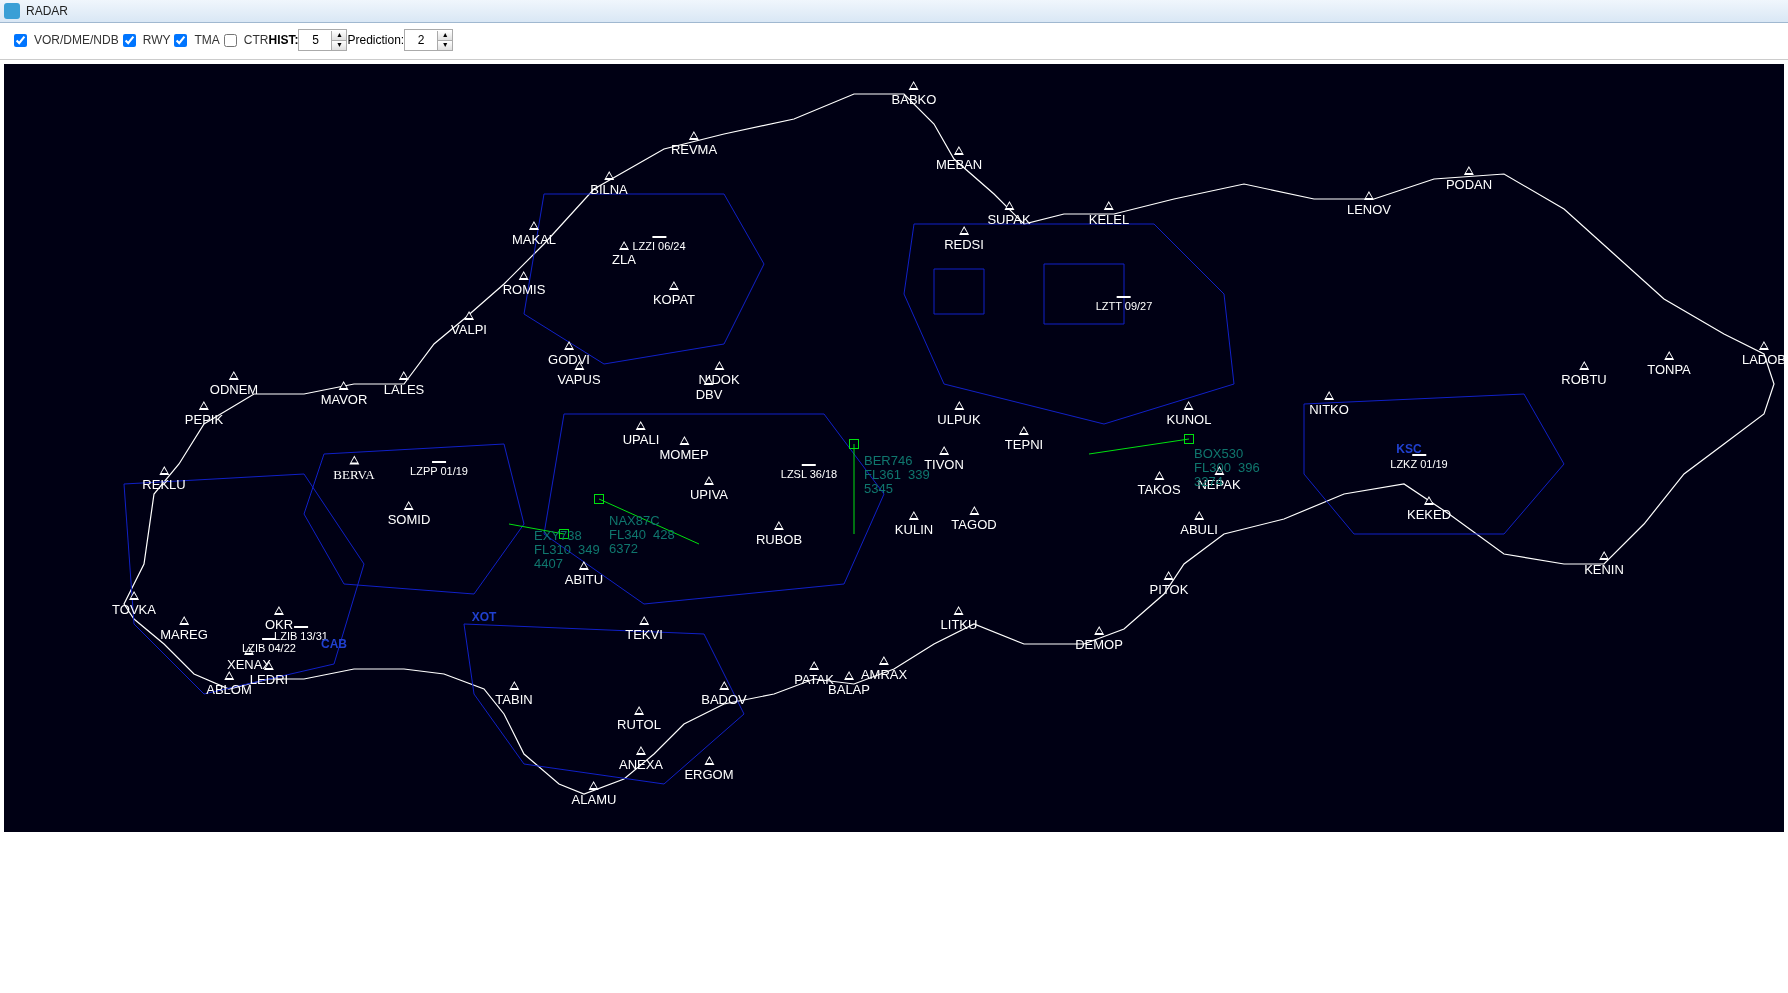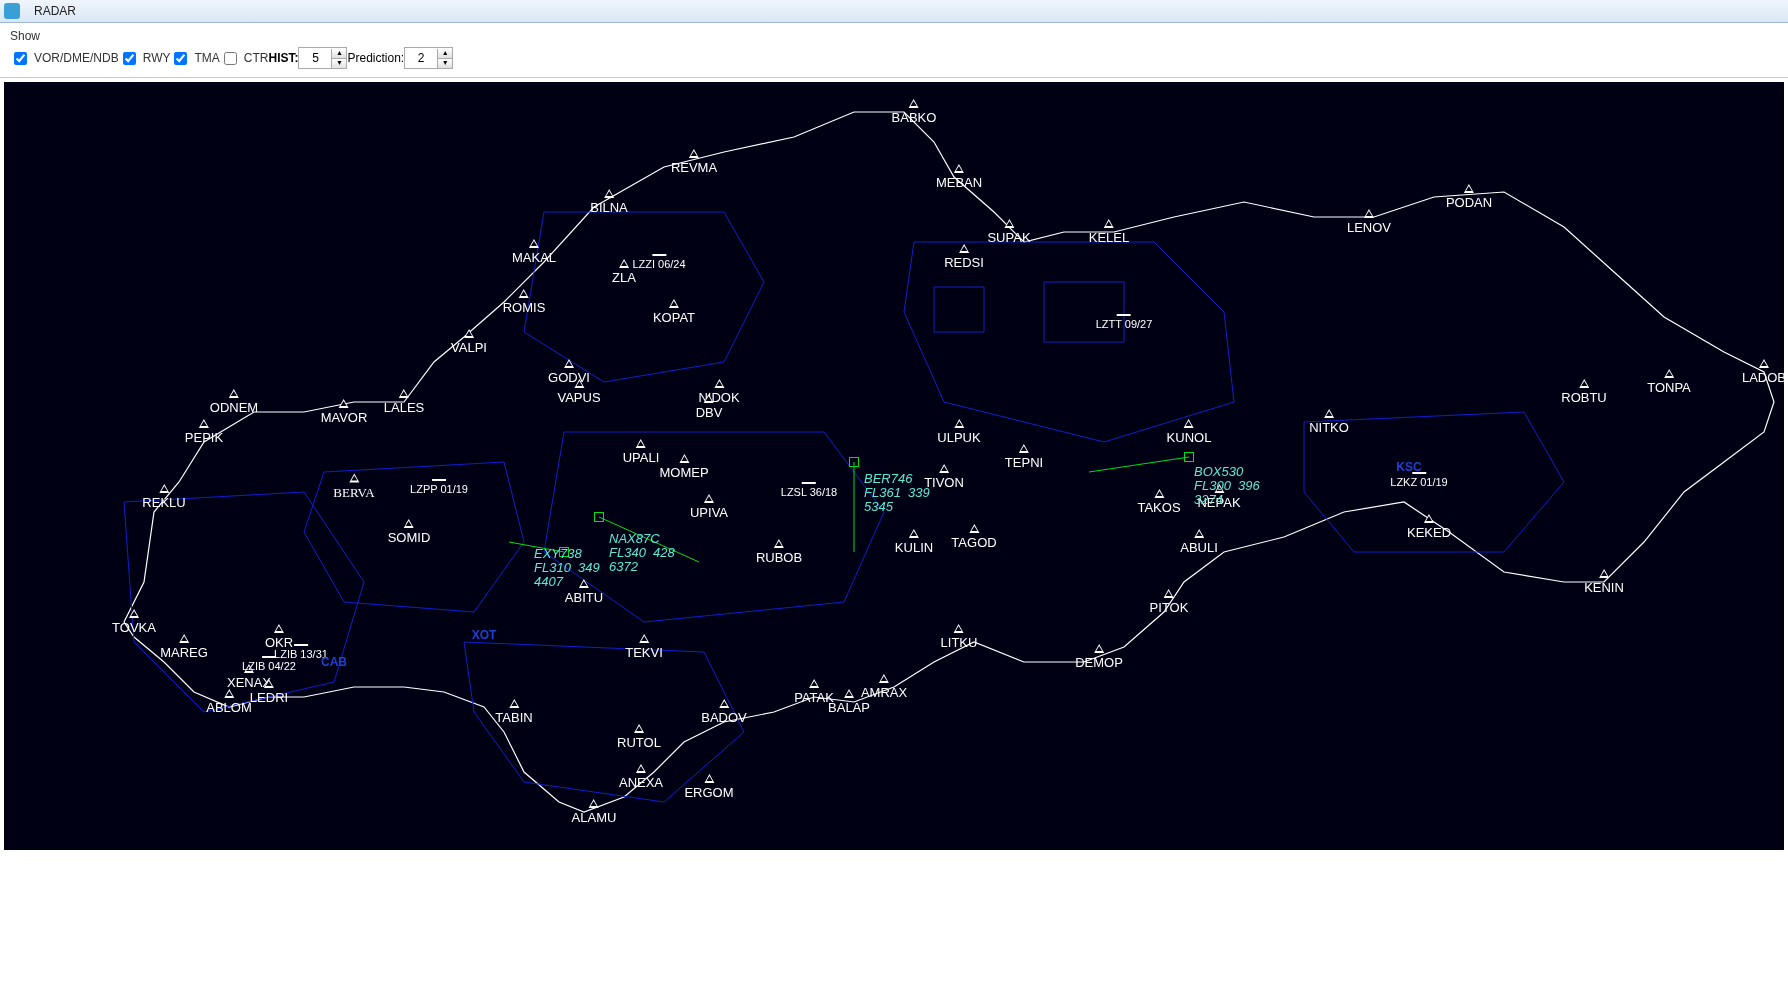--- a/index.html
+++ b/index.html
@@ -12,21 +12,20 @@
     width: 1788px;
     height: 993px;
   }
   .titlebar {
     height: 22px;
     background: linear-gradient(to bottom, #f0f6fc, #d9e7f5);
     border-bottom: 1px solid #a0b8d0;
     display: flex;
     align-items: center;
     padding-left: 4px;
-    gap: 8px;
   }
   .titlebar .icon {
     width: 16px; height: 16px;
     background: #3a9fd6;
     border-radius: 3px;
     margin-right: 6px;
     display: inline-block;
   }
   .titlebar .title {
     color: #222;
@@ -133,25 +132,24 @@
     transform: translate(-50%, -50%);
   }
   .rwy-label .rline {
     display: block;
     width: 14px;
     border-top: 2px solid #fff;
     margin: 0 auto 2px auto;
   }
   .ac-label {
     position: absolute;
-    color: #5eead4;
+    color: #0f766e;
     font-size: 13px;
     line-height: 14px;
     white-space: nowrap;
-    font-style: italic;
   }
   .ac-symbol {
     position: absolute;
     width: 8px; height: 8px;
     border: 1px solid #00e010;
     transform: translate(-50%,-50%);
   }
   .navaid-blue {
     position: absolute;
     color: #2040d0;
@@ -162,21 +160,20 @@
 </style>
 </head>
 <body>
 
 <div class="titlebar">
   <span class="icon"></span>
   <span class="title">RADAR</span>
 </div>
 
 <div class="toolbar">
-  <span class="group-label">Show</span>
   <div class="row">
     <label class="cb">
       <input type="checkbox" checked="" style="">
       <span>VOR/DME/NDB</span>
     </label>
     <label class="cb">
       <input type="checkbox" checked="" style="">
       <span>RWY</span>
     </label>
     <label class="cb">

